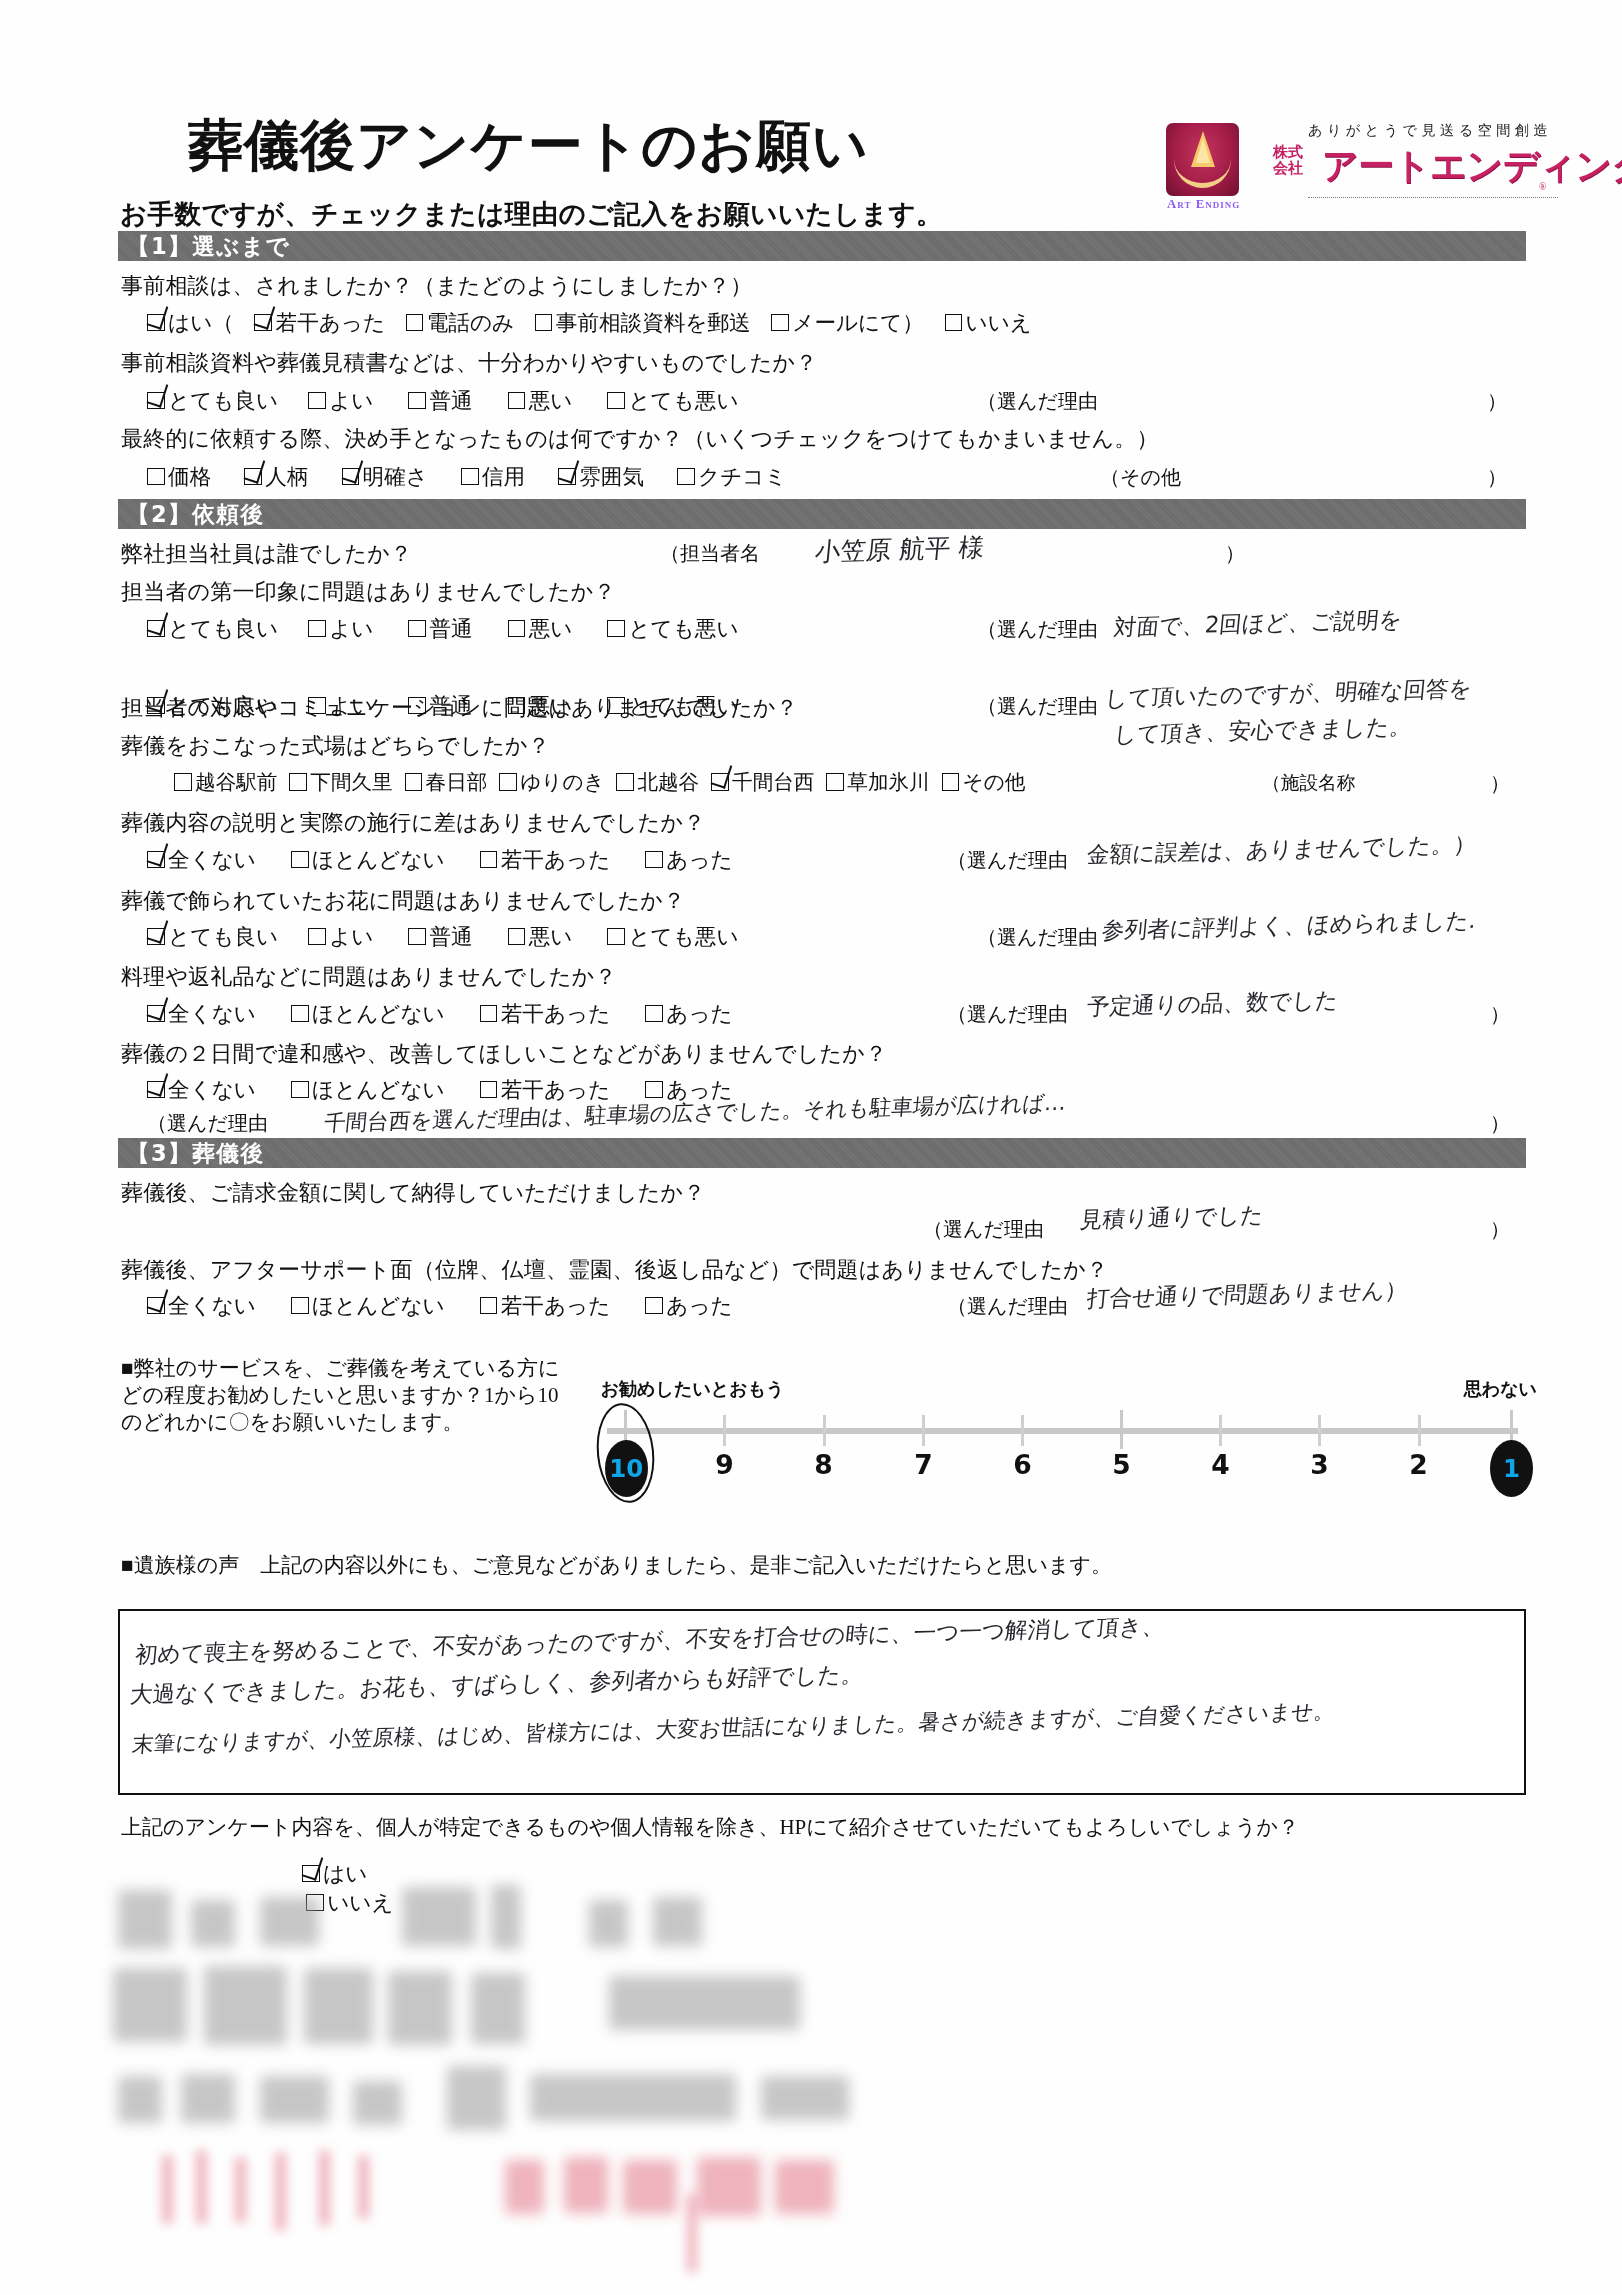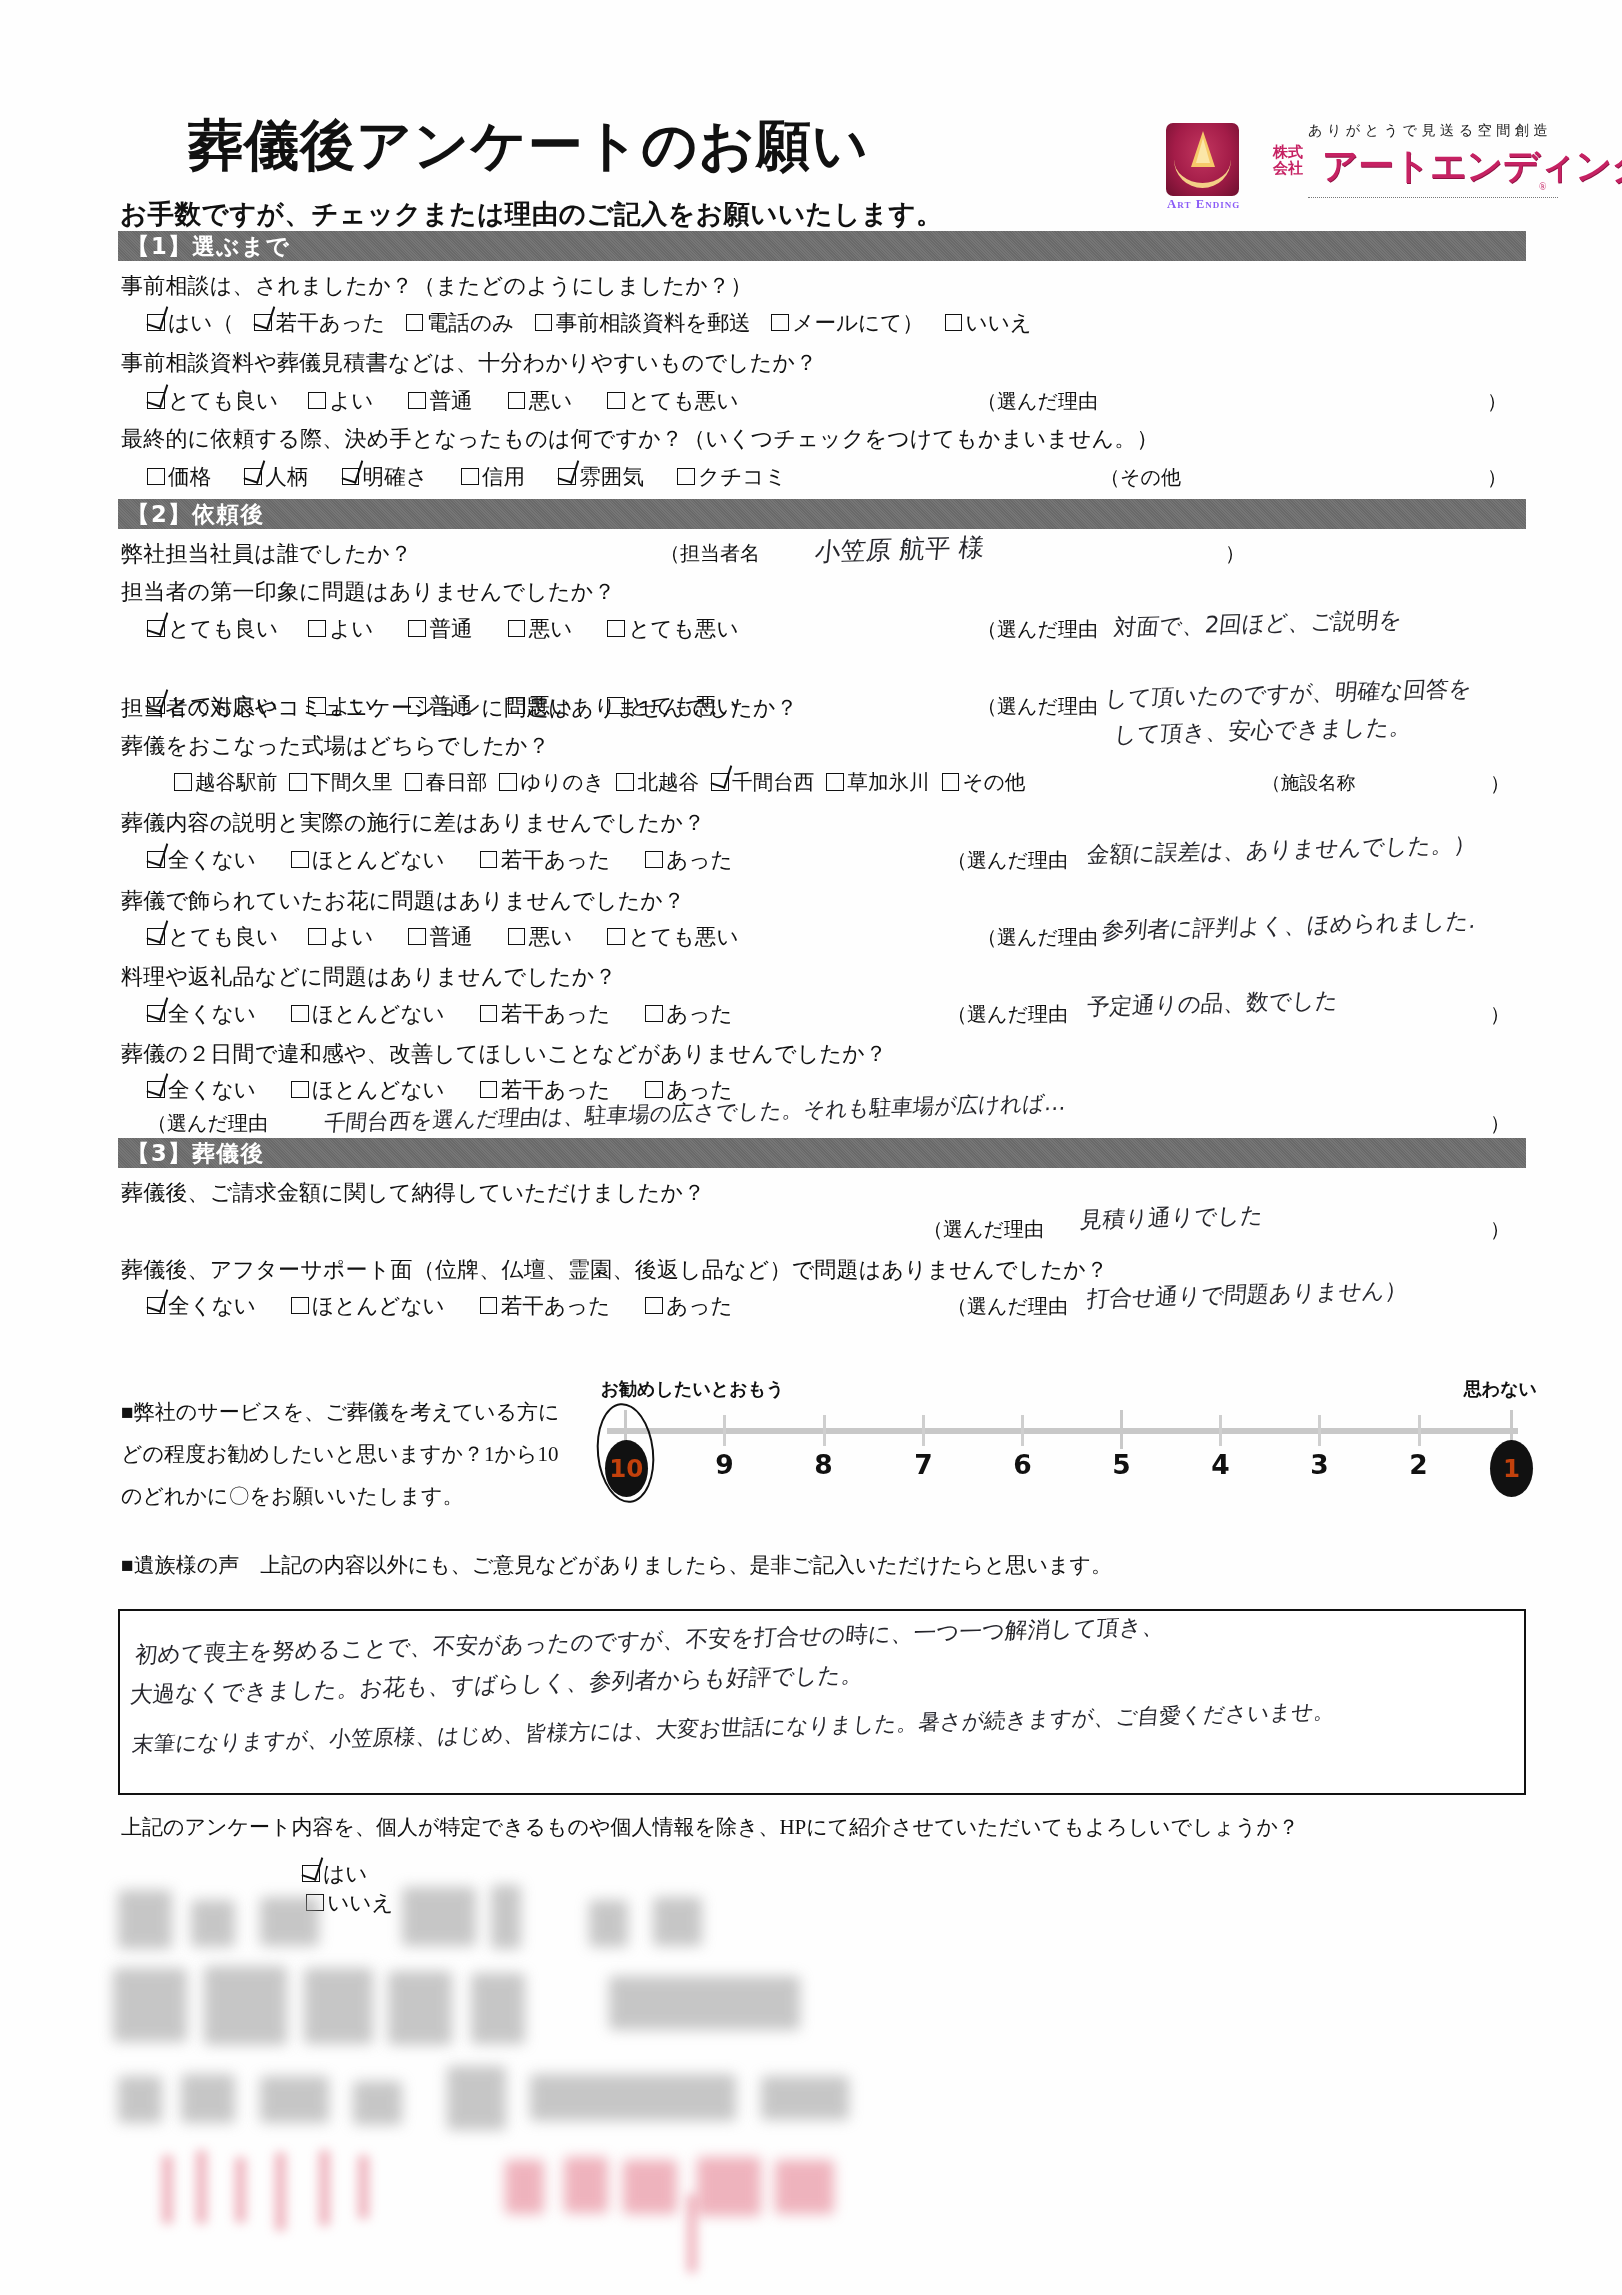--- a/index.html
+++ b/index.html
@@ -143,38 +143,37 @@
     transform:rotate(-1.6deg) skewX(-7deg);
     font-weight:400;
     opacity:.93;
   }
   .hw.mid{font-size:22.6px;}
   .hw.big{font-size:25.5px;}
 
   
   .nps-note{
     position:absolute; left:121px; top:1355px; width:442px;
-    font-size:21px; line-height:42px;
+    font-size:21px; line-height:27px;
     font-family:"Liberation Serif","DejaVu Serif",serif;
-    margin-top:36px;
   }
   .scale-wrap{position:absolute; left:587px; top:1375px; width:950px; height:113px;}
   .scale-line{position:absolute;left:19.6px;top:53px;width:911px;height:5.9px;background:#c8c8c8;}
   .tick{position:absolute;width:3.4px;height:31px;background:#cfcfcf;top:40px;}
   .tick.end{background:#c9c9c9;height:39px;top:35px;}
   .num{
     position:absolute; top:74px;
     font-size:26.5px; font-weight:700; text-align:center; width:39px;
     font-family:"DejaVu Sans","Liberation Sans",sans-serif;
   }
   .pill{
     position:absolute; top:65px; width:43px;height:57px;
     border-radius:50%; background:#111;
     display:flex;align-items:center;justify-content:center;
-    color:#c2410c;font-size:24.5px;font-weight:700;
+    color:#0ea5e9;font-size:24.5px;font-weight:700;
     font-family:"DejaVu Sans","Liberation Sans",sans-serif;
   }
   .cap-left{position:absolute;left:13.7px;top:2px;font-size:18px;font-weight:700;
     font-family:"DejaVu Sans","Liberation Sans",sans-serif;}
   .cap-right{position:absolute;right:0px;top:2px;font-size:18px;font-weight:700;
     font-family:"DejaVu Sans","Liberation Sans",sans-serif;}
   .circle-mark{
     position:absolute;left:9.8px;top:27.5px;width:53px;height:96px;
     border:2.5px solid #111;border-radius:50%;
     transform:rotate(-6deg);

